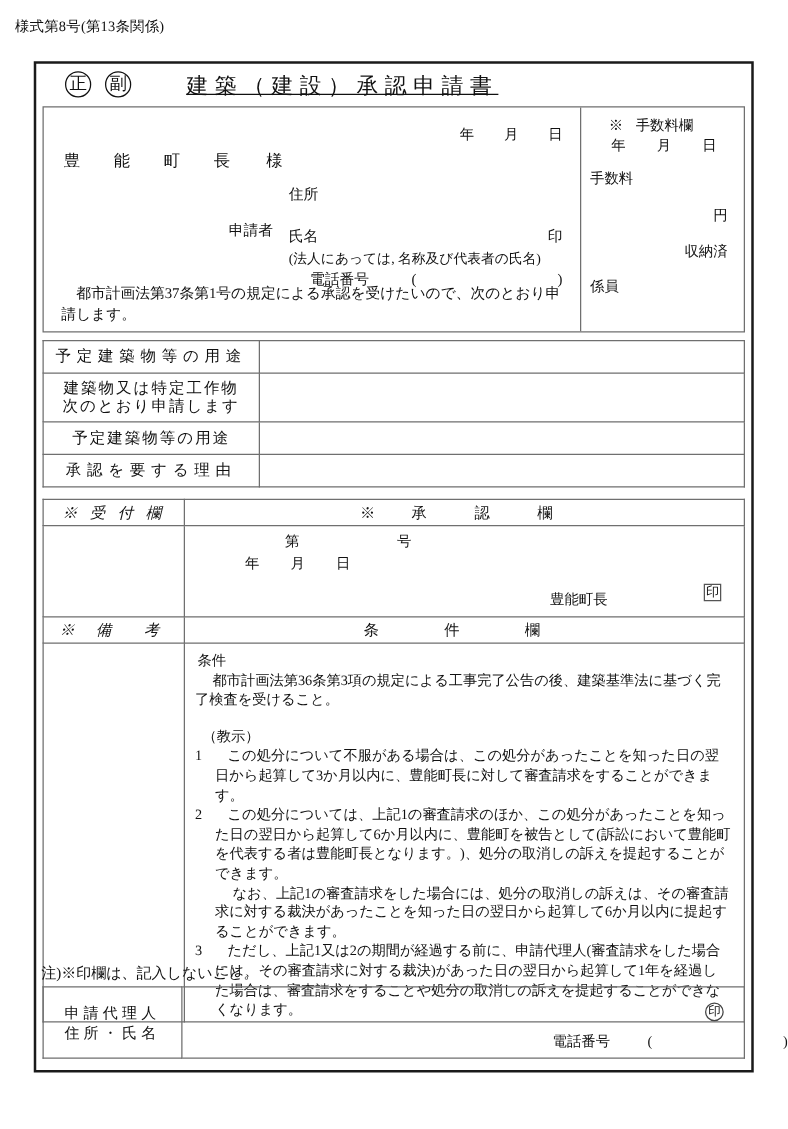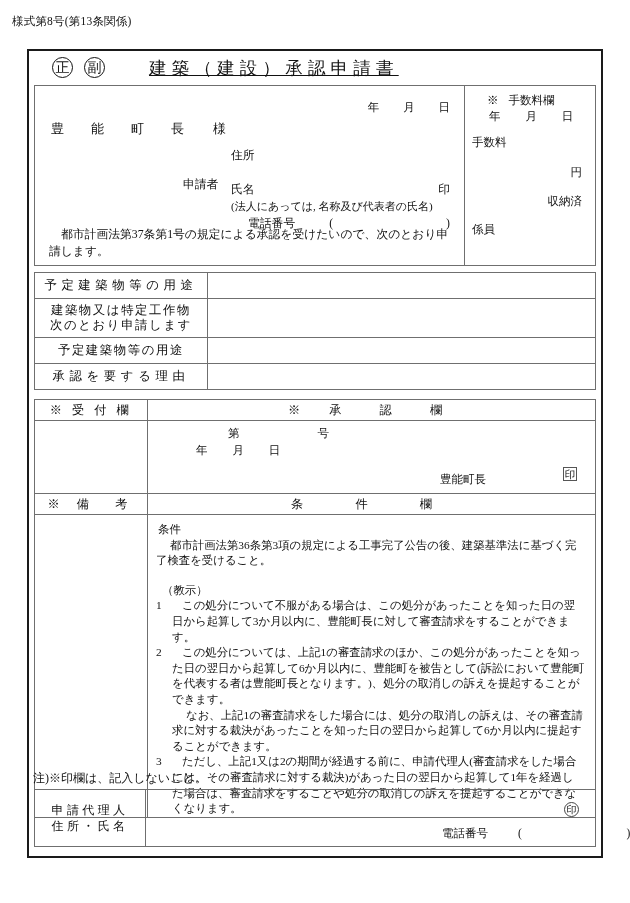--- a/index.html
+++ b/index.html
@@ -238,21 +238,21 @@
     top: 399px;
     width: 562px;
     border-collapse: collapse;
     table-layout: fixed;
   }
   .approval-table td {
     border: 1px solid #6f6f6f;
     padding: 0;
     vertical-align: top;
   }
-  .col-narrow { width: 112px; }
+  .col-narrow { width: 112px; font-style: italic; }
   .hdr-cell {
     height: 20px;
     text-align: center;
     font-size: 12.2px;
     vertical-align: middle !important;
   }
   .hdr-uketsuke { letter-spacing: 3.5px; }
   .hdr-shounin { letter-spacing: 13px; }
   .hdr-bikou { letter-spacing: 7px; }
   .hdr-jouken { letter-spacing: 20px; }

